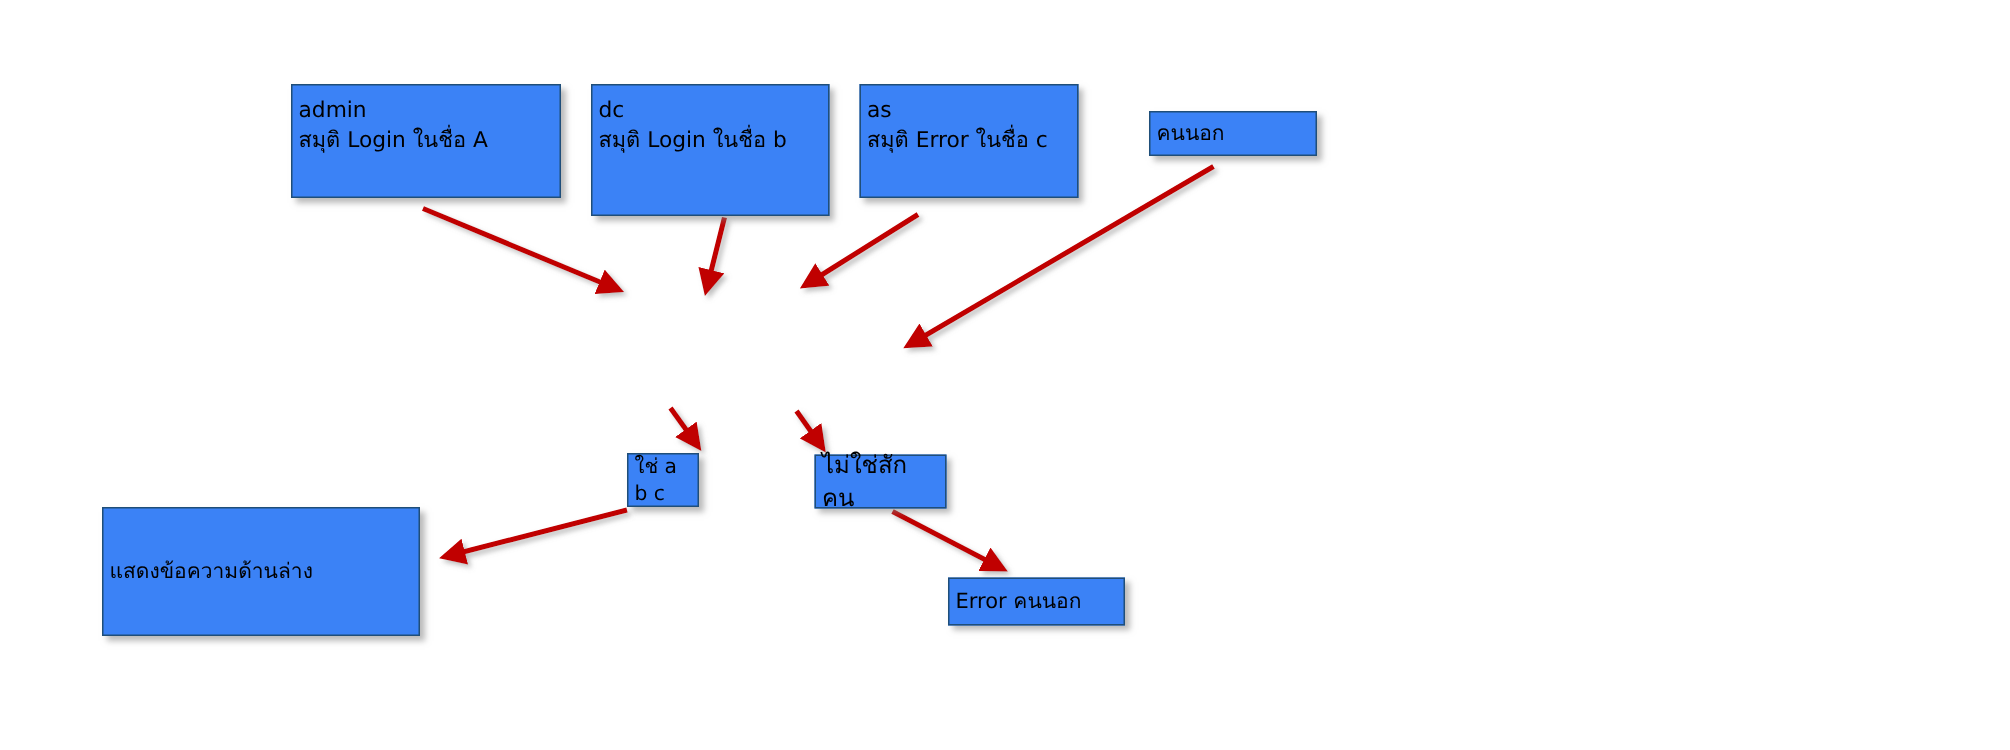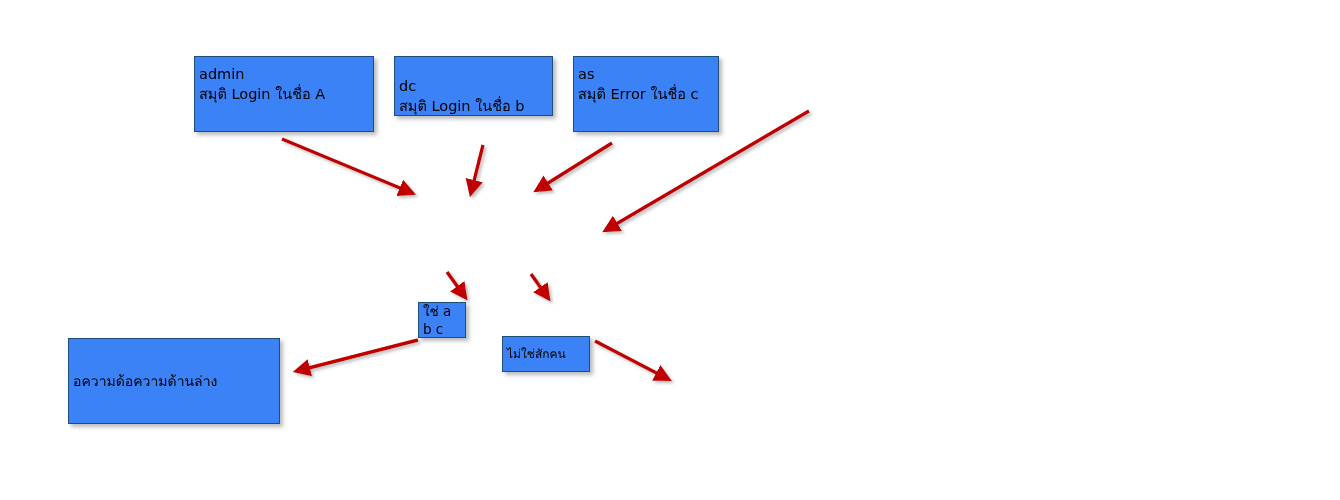--- a/index.html
+++ b/index.html
@@ -41,26 +41,26 @@
     z-index: 2;
   }
   .node .label {
     display: block;
     width: 100%;
     padding: 0 4px;
     white-space: pre-line;
   }
   
   #node-admin   { left: 194px; top: 56px;  width: 180px; height: 76px; font-size: 14.5px; align-items: flex-start; padding-top: 8px; }
-  #node-dc      { left: 394px; top: 56px;  width: 159px; height: 60px; font-size: 14.5px; align-items: flex-start; padding-top: 20px; }
+  #node-dc      { left: 394px; top: 56px;  width: 159px; height: 88px; font-size: 14.5px; align-items: flex-start; padding-top: 8px; }
   #node-as      { left: 573px; top: 56px;  width: 146px; height: 76px; font-size: 14.5px; align-items: flex-start; padding-top: 8px; }
   #node-outsider{ left: 766px; top: 74px;  width: 112px; height: 30px; font-size: 14px; }
   #node-check   { left: 415px; top: 209px; width: 175px; height: 57px; font-size: 14.5px; }
   #node-yes     { left: 418px; top: 302px; width: 48px;  height: 36px; font-size: 13.5px; }
-  #node-no      { left: 502px; top: 303px; width: 88px;  height: 36px; font-size: 12px; margin-top: 33px; }
+  #node-no      { left: 543px; top: 303px; width: 88px;  height: 36px; font-size: 16px; }
   #node-show    { left: 68px;  top: 338px; width: 212px; height: 86px; font-size: 14px; }
   #node-error   { left: 632px; top: 385px; width: 118px; height: 32px; font-size: 14px; }
 </style>
 </head>
 <body>
 
 <div id="canvas">
 
   <svg id="arrow-layer" viewBox="0 0 1340 500" width="1340" height="500" xmlns="http://www.w3.org/2000/svg">
     <defs>
@@ -92,28 +92,34 @@
   <div class="node" id="node-dc">
     <span class="label">dc
 สมุติ Login ในชื่อ b</span>
   </div>
 
   <div class="node" id="node-as">
     <span class="label">as
 สมุติ Error ในชื่อ c</span>
   </div>
 
+  <div class="node" id="node-outsider">
+    <span class="label">คนนอก</span>
+  </div>
 
 
   <div class="node" id="node-yes">
     <span class="label">ใช่ a b c</span>
   </div>
 
   <div class="node" id="node-no">
     <span class="label">ไม่ใช่สักคน</span>
   </div>
 
   <div class="node" id="node-show">
-    <span class="label">อความด้อความด้านล่าง</span>
+    <span class="label">แสดงข้อความด้านล่าง</span>
   </div>
 
+  <div class="node" id="node-error">
+    <span class="label">Error คนนอก</span>
+  </div>
 
 </div>
 
 </body></html>

